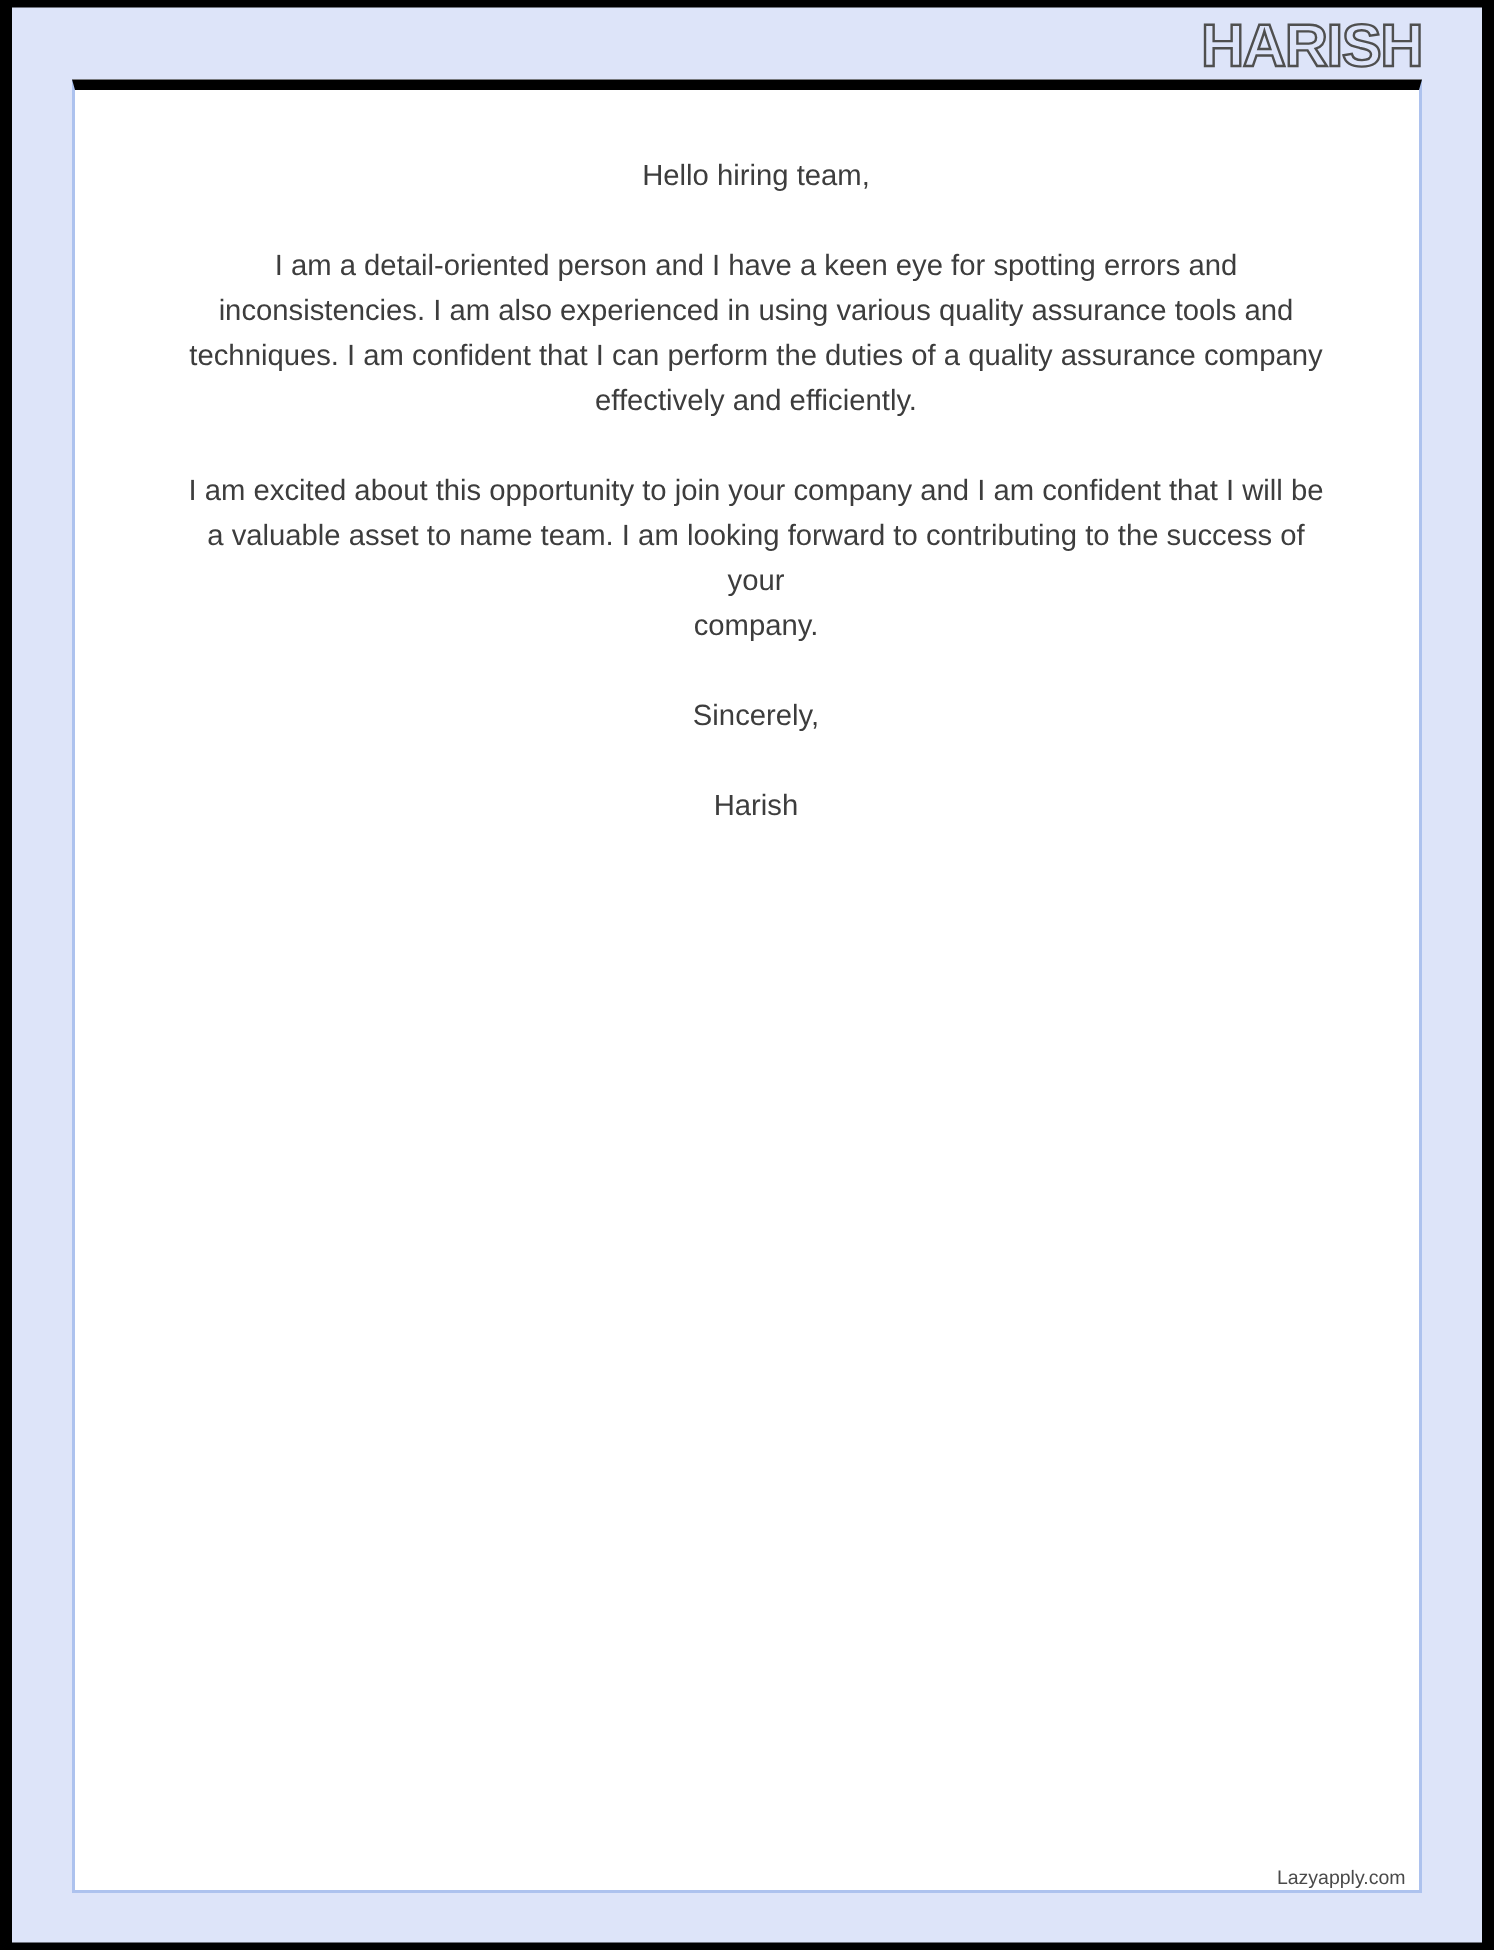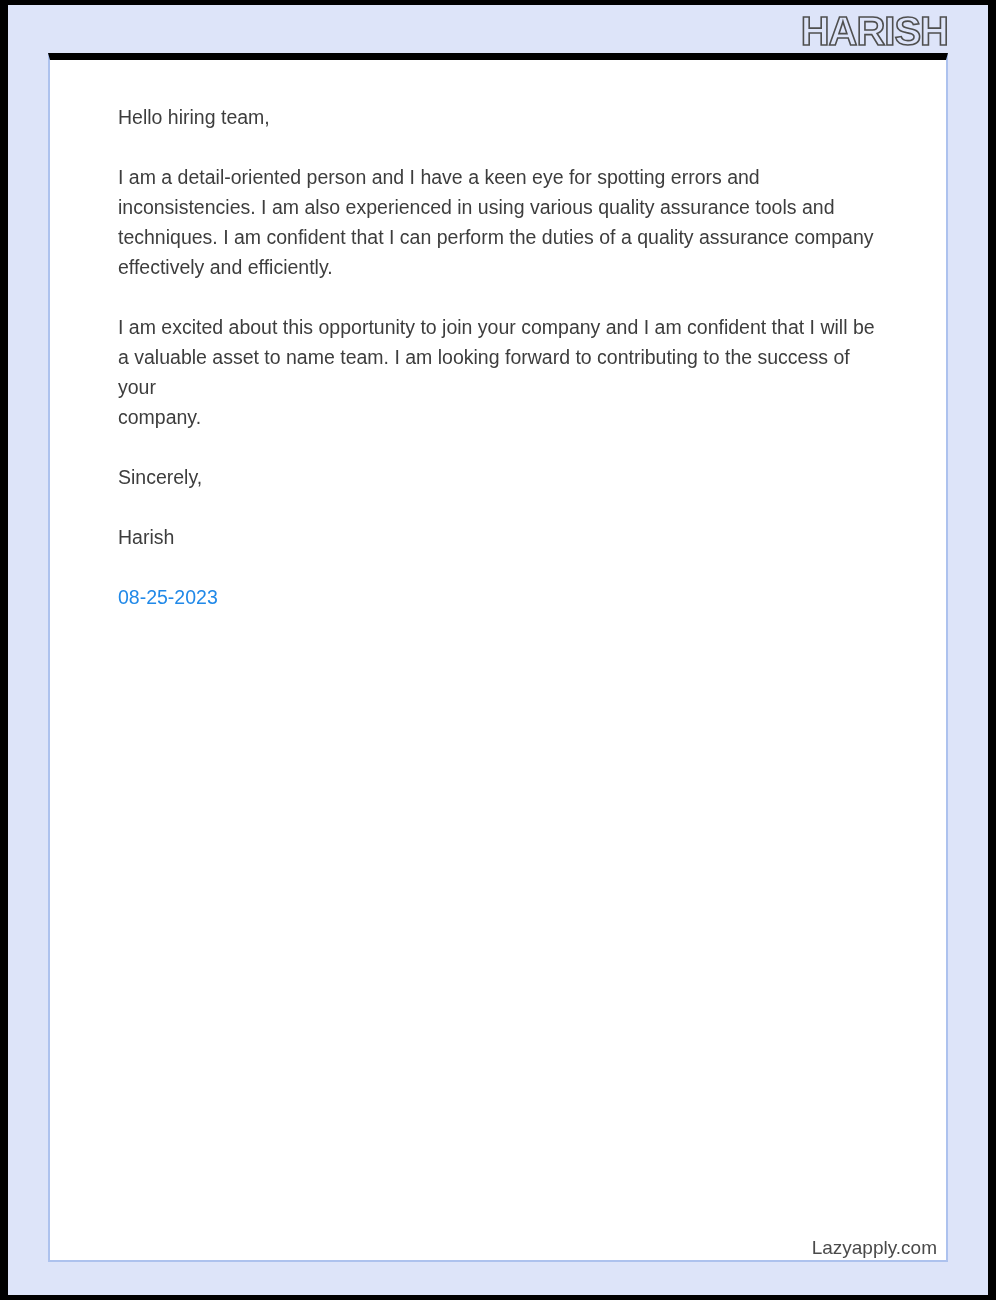--- a/index.html
+++ b/index.html
@@ -17,20 +17,21 @@
   body{
     font-family:"Liberation Sans", sans-serif;
     background:var(--frame);
     position:relative;
     overflow:hidden;
   }
   .canvas{
     position:absolute;
     top:5px;left:8px;right:8px;bottom:5px;
     background:var(--outer-bg);
+    text-align:center;
   }
   .brand{
     position:absolute;
     top:4px;
     right:40px;
     font-size:40px;
     font-weight:600;
     letter-spacing:-1px;
     line-height:1.1;
     color:transparent;
@@ -60,21 +61,21 @@
     white-space:pre-line;
   }
   .date{
     color:var(--accent-date);
     margin-top:-22px; 
   }
   .footer{
     position:absolute;
     right:9px;
     bottom:1px;
-    font-size:19px;
+    font-size:13px;
     color:var(--footer-text);
   }
 </style>
 </head>
 <body>
 
 <div class="canvas">
 
   <div class="brand">HARISH</div>
 
@@ -91,19 +92,18 @@
 
       <p>I am excited about this opportunity to join your company and I am confident that I will be
 a valuable asset to name team. I am looking forward to contributing to the success of your
 company.</p>
 
 
       <p>Sincerely,</p>
 
       <p>Harish</p>
 
-      <p class="date">08-25-2023</p>
     </div>
 
     <div class="footer">Lazyapply.com</div>
 
   </div>
 </div>
 
 </body></html>

